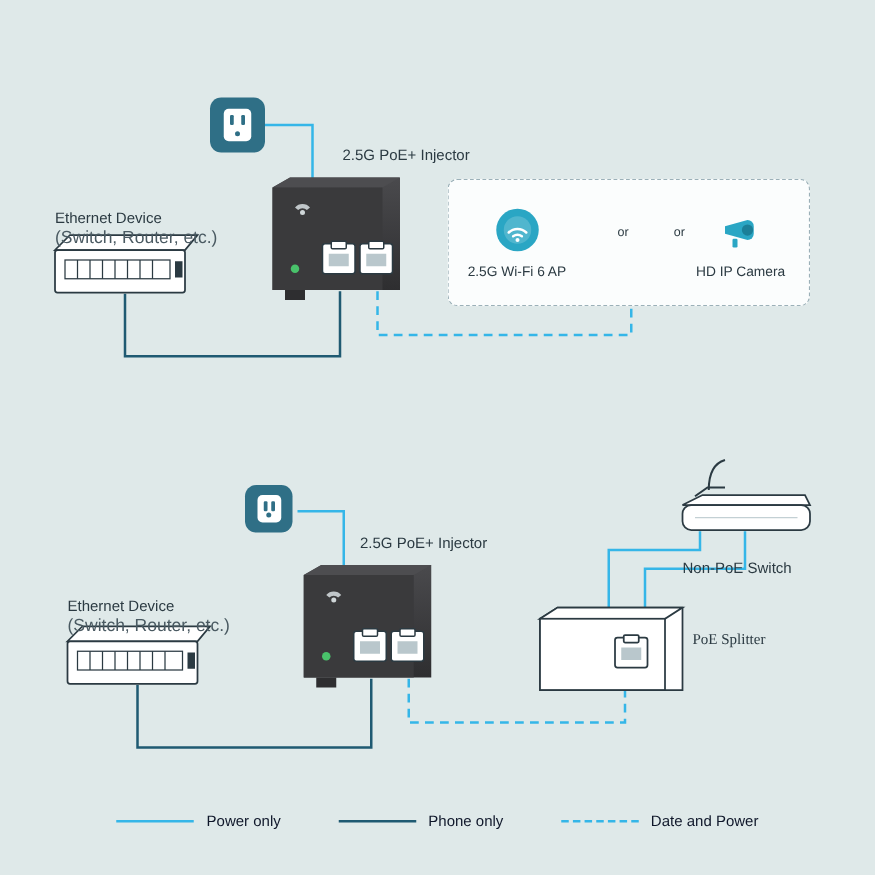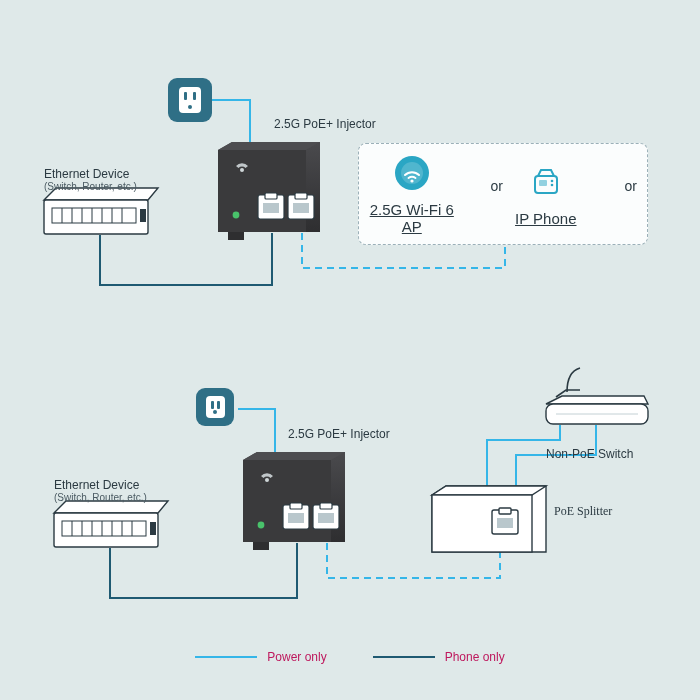--- a/index.html
+++ b/index.html
@@ -9,37 +9,37 @@
     font-family:"Liberation Sans", sans-serif;
     position:relative;
     overflow:hidden;
     color:#2b3a42;
   }
   .stage{position:absolute;inset:0;}
   svg.layer{position:absolute;left:0;top:0;width:700px;height:700px;}
   .lbl{position:absolute;font-size:11px;color:#2b3a42;white-space:nowrap;}
   .lbl.big{font-size:12px;}
   .lbl.center{text-align:left;}
-  .sub{font-size:10px;color:#4a5a62;}
+  .sub{font-size:14px;color:#4a5a62;}
   .legend{position:absolute;left:0;bottom:36px;width:700px;display:flex;justify-content:center;gap:46px;align-items:center;}
-  .legend-item{display:flex;align-items:center;gap:10px;font-size:12px;color:#be185d;}
+  .legend-item{display:flex;align-items:center;gap:10px;font-size:12px;color:#0f172a;}
   .lg-line{width:62px;height:0;border-top:2px solid #2b6f86;}
   .lg-line.power{border-top:2px solid #35b6e8;}
   .lg-line.data{border-top:2px solid #1f5a72;}
   .lg-line.both{border-top:2px dashed #35b6e8;}
   .panel{
     position:absolute;
     border:1px dashed #9bb0b8;
     border-radius:8px;
     background:#fbfdfd;
   }
   .panel-inner{display:flex;align-items:center;justify-content:space-around;height:100%;padding:0 10px;box-sizing:border-box;}
   .panel-cell{display:flex;flex-direction:column;align-items:center;gap:8px;width:92px;}
-  .panel-cell .cap{font-size:15px;color:#2b3a42;text-align:center;text-decoration:underline;}
-  .or{font-size:14px;color:#2b3a42;padding-bottom:16px;margin-left:36px;}
+  .panel-cell .cap{font-size:11px;color:#2b3a42;text-align:center;}
+  .or{font-size:10px;color:#2b3a42;padding-bottom:16px;margin-left:36px;}
   .outlet{
     position:absolute;width:44px;height:44px;border-radius:9px;background:#2f6f86;
     display:flex;align-items:center;justify-content:center;
   }
   .outlet .face{width:22px;height:26px;border-radius:4px;background:#fff;position:relative;}
   .outlet .face:before,.outlet .face:after{
     content:"";position:absolute;top:5px;width:3px;height:8px;background:#2f6f86;border-radius:1px;
   }
   .outlet .face:before{left:5px;}
   .outlet .face:after{right:5px;}
@@ -184,31 +184,29 @@
         <svg width="40" height="40" viewBox="0 0 40 40">
           <circle cx="20" cy="20" r="17" fill="#2aa6c4"></circle>
           <circle cx="20" cy="20" r="11" fill="#ffffff" opacity="0.18"></circle>
           <path d="M13 22 a10 10 0 0 1 14 0" fill="none" stroke="#ffffff" stroke-width="2" stroke-linecap="round"></path>
           <path d="M16.5 25 a6 6 0 0 1 7 0" fill="none" stroke="#ffffff" stroke-width="2" stroke-linecap="round"></path>
           <circle cx="20" cy="28" r="1.6" fill="#ffffff"></circle>
         </svg>
         <div class="cap">2.5G Wi-Fi 6 AP</div>
       </div>
       <div class="or">or</div>
+      <div class="or">or</div>
       <div class="panel-cell">
         <svg width="40" height="40" viewBox="0 0 40 40">
-          <rect x="9" y="14" width="22" height="17" rx="3" fill="none" stroke="#2aa6c4" stroke-width="2"></rect>
-          <rect x="13" y="18" width="8" height="6" rx="1" fill="#2aa6c4" opacity="0.5"></rect>
-          <circle cx="26" cy="19" r="1.3" fill="#2aa6c4"></circle>
-          <circle cx="26" cy="23" r="1.3" fill="#2aa6c4"></circle>
-          <path d="M12 14 l3 -6 h10 l3 6" fill="none" stroke="#2aa6c4" stroke-width="2"></path>
+          <path d="M8 17 l18 -5 a5 5 0 0 1 5 5 l0 6 a5 5 0 0 1 -5 5 l-18 -5 Z" fill="#2aa6c4"></path>
+          <circle cx="26" cy="20" r="4.5" fill="#1b7f98"></circle>
+          <rect x="14" y="27" width="4" height="7" rx="1" fill="#2aa6c4"></rect>
         </svg>
-        <div class="cap">IP Phone</div>
-      </div>
-      <div class="or">or</div>
+        <div class="cap">HD IP Camera</div>
+      </div>
     </div>
   </div>
 
   <div class="lbl big center" style="left:44px;top:167px;width:110px;">
     <div>Ethernet Device</div>
     <div class="sub">(Switch, Router, etc.)</div>
   </div>
 
   <div class="lbl big" style="left:274px;top:117px;">2.5G PoE+ Injector</div>
 
@@ -225,15 +223,19 @@
 
   <div class="legend">
     <div class="legend-item">
       <span class="lg-line power"></span>
       <span>Power only</span>
     </div>
     <div class="legend-item">
       <span class="lg-line data"></span>
       <span>Phone only</span>
     </div>
+    <div class="legend-item">
+      <span class="lg-line both"></span>
+      <span>Date and Power</span>
+    </div>
   </div>
 
 </div>
 
 </body></html>

